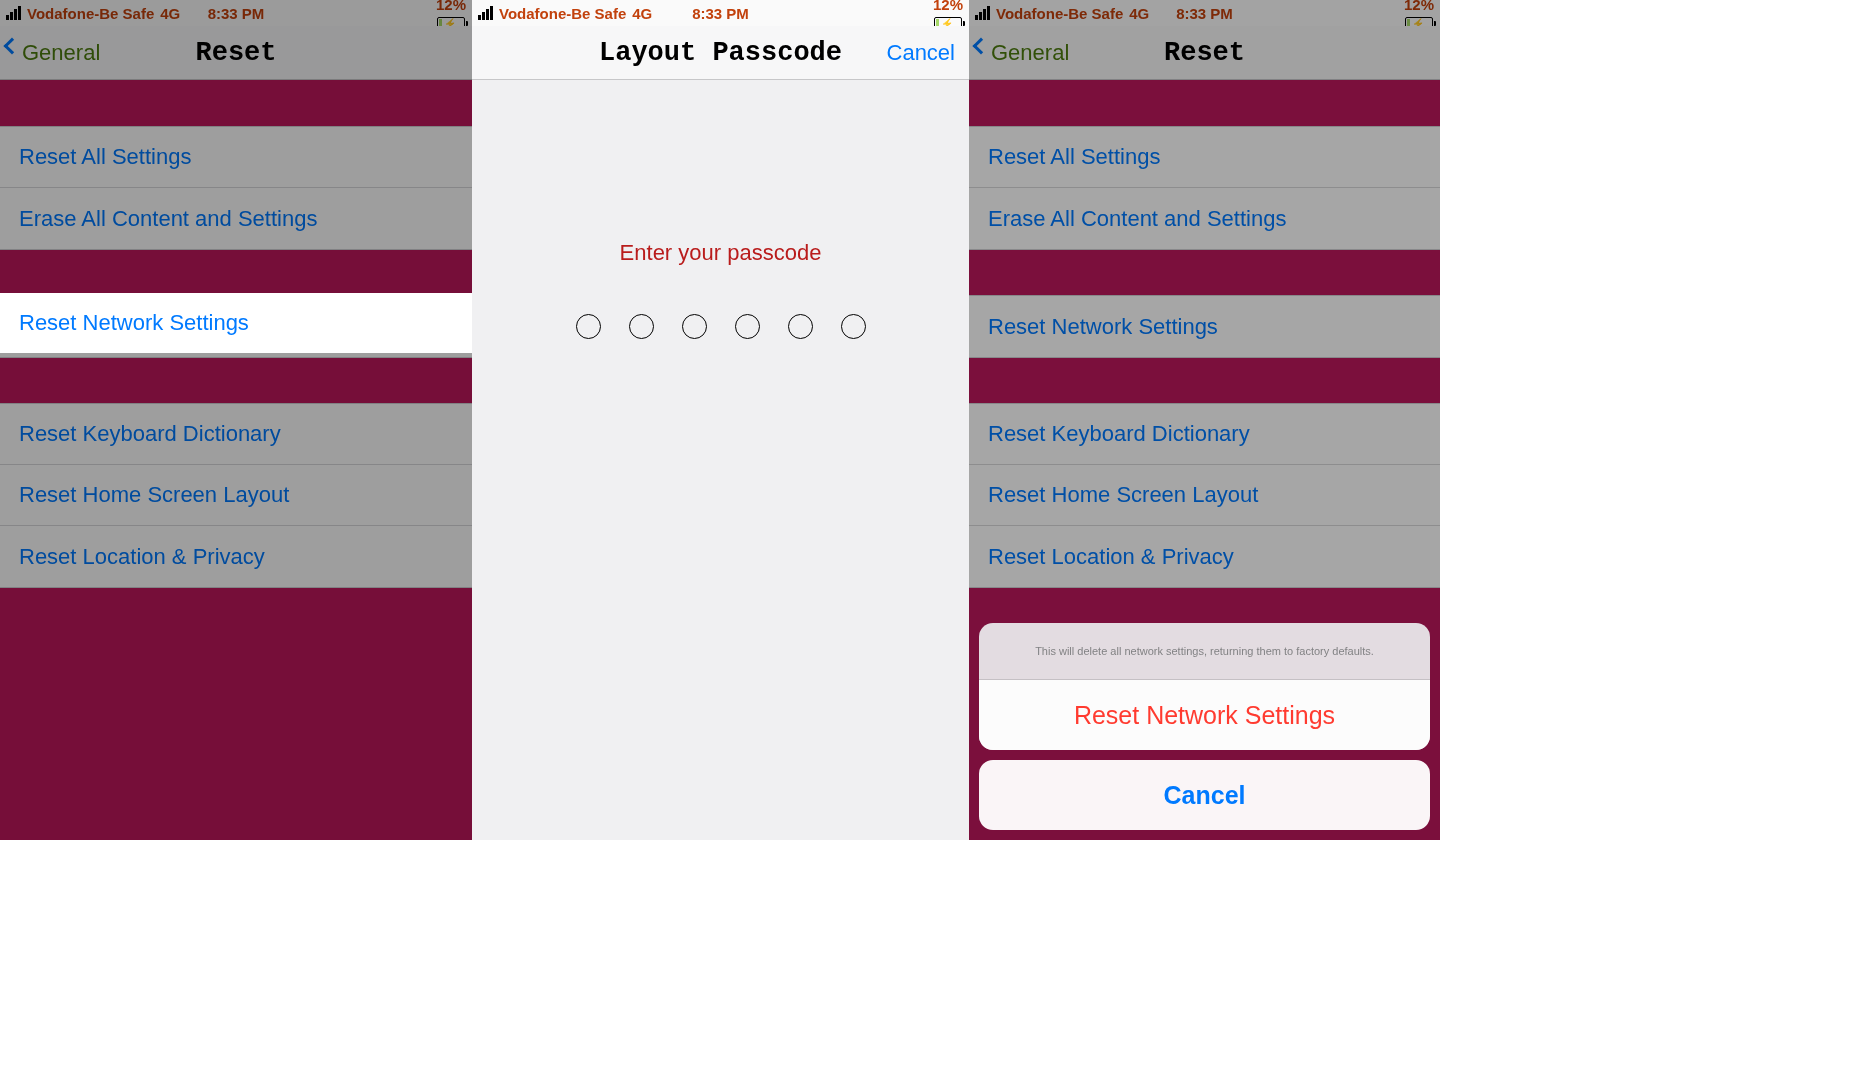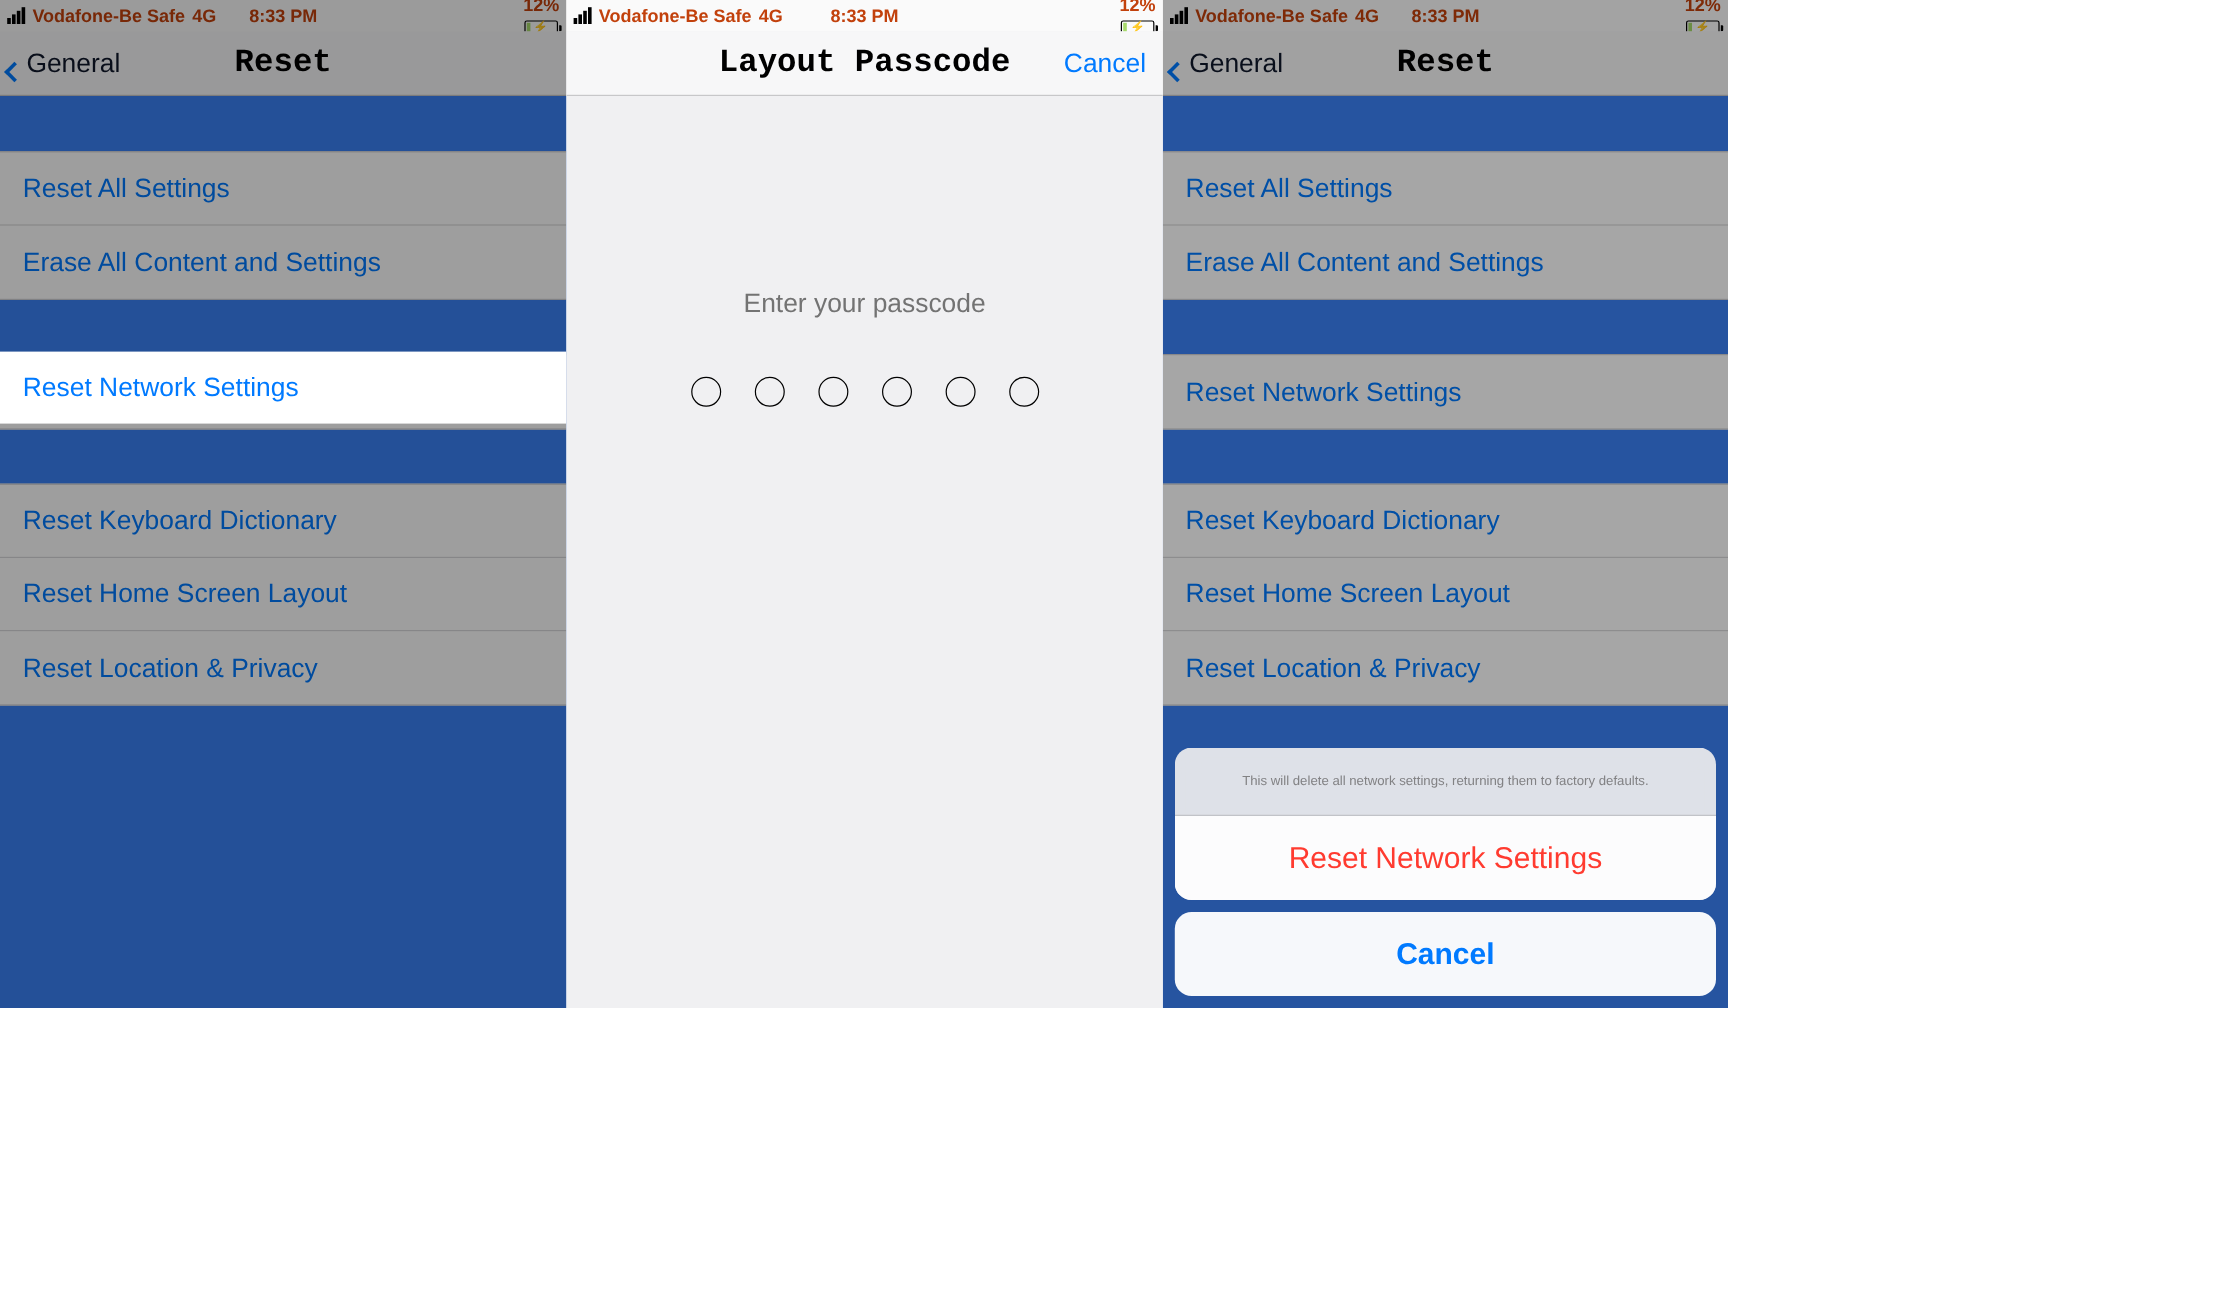--- a/index.html
+++ b/index.html
@@ -23,41 +23,41 @@
   .signal-icon span:nth-child(2){height:8px;}
   .signal-icon span:nth-child(3){height:11px;}
   .signal-icon span:nth-child(4){height:14px;}
   .battery-icon { width:28px; height:13px; border:1px solid #000; border-radius:2px; position:relative; display:inline-block; }
   .battery-icon::after { content:""; position:absolute; right:-4px; top:3px; width:2px; height:5px; background:#000; border-radius:0 1px 1px 0;}
   .battery-fill { position:absolute; left:1px; top:1px; bottom:1px; width:12%; background:#a7d96a; }
   .bolt { position:absolute; left:50%; top:50%; transform:translate(-50%,-50%); font-size:10px; line-height:1;}
 
   
   .nav-bar { height:54px; background:#f7f7f8; border-bottom:1px solid #c7c7c9; display:flex; align-items:center; position:relative; z-index:1;}
-  .nav-back { display:flex; align-items:flex-end; color:#0f172a; font-size:22px; padding-left:6px; gap:2px;}
+  .nav-back { display:flex; align-items:flex-start; color:#4d7c0f; font-size:22px; padding-left:6px; gap:2px;}
   .nav-title { position:absolute; left:50%; transform:translateX(-50%); font-size:27px; font-weight:600; color:#000;font-family:Liberation Mono, monospace;}
   .nav-cancel { margin-left:auto; margin-right:14px; color:#007aff; font-size:22px;}
   .chevron-left { display:inline-block; width:12px; height:12px; border-left:3px solid #007aff; border-bottom:3px solid #007aff; transform:rotate(45deg); margin-right:2px;}
 
   
-  .settings-bg { background:#3b82f6; height:calc(100% - 80px); position:relative; z-index:1;}
+  .settings-bg { background:#be185d; height:calc(100% - 80px); position:relative; z-index:1;}
   .gap { height:46px; }
   .gap-sm { height:45px; }
   .group { background:#fff; }
   .row { height:61px; display:flex; align-items:center; padding:0 19px; font-size:22px; color:#007aff; border-bottom:1px solid #d9d9db; }
   .row:last-child { border-bottom:none; }
   .group { border-top:1px solid #d1d1d4; border-bottom:1px solid #d1d1d4;}
 
   
   .highlight-layer { position:absolute; left:0; right:0; height:60px; background:#fff; z-index:5; display:flex; align-items:center; padding:0 19px;}
   .highlight-layer span { color:#007aff; font-size:22px;}
 
   
   .passcode-area { background:#f0f0f2; height:calc(100% - 80px); padding-top:160px; text-align:center;}
-  .passcode-prompt { font-size:22px; color:#737373; margin-bottom:48px;}
+  .passcode-prompt { font-size:22px; color:#b91c1c; margin-bottom:48px;}
   .dots { display:flex; justify-content:center; gap:28px;}
   .dot { width:25px; height:25px; border:1.5px solid #000; border-radius:50%;}
 
   
   .action-sheet { position:absolute; left:10px; right:10px; bottom:10px; z-index:6;}
   .sheet-top { background:rgba(234,234,236,0.94); border-radius:14px; overflow:hidden; margin-bottom:10px; backdrop-filter:blur(10px);}
   .sheet-msg { padding:20px 24px; font-size:11px; color:#828284; text-align:center; line-height:1.5; border-bottom:1px solid rgba(140,140,142,0.35);}
   .sheet-btn { height:70px; display:flex; align-items:center; justify-content:center; font-size:25px; background:rgba(255,255,255,0.9);}
   .sheet-btn.destructive { color:#ff3b30;}
   .sheet-cancel { background:rgba(255,255,255,0.96); border-radius:14px; height:70px; display:flex; align-items:center; justify-content:center; font-size:25px; font-weight:600; color:#007aff;}

